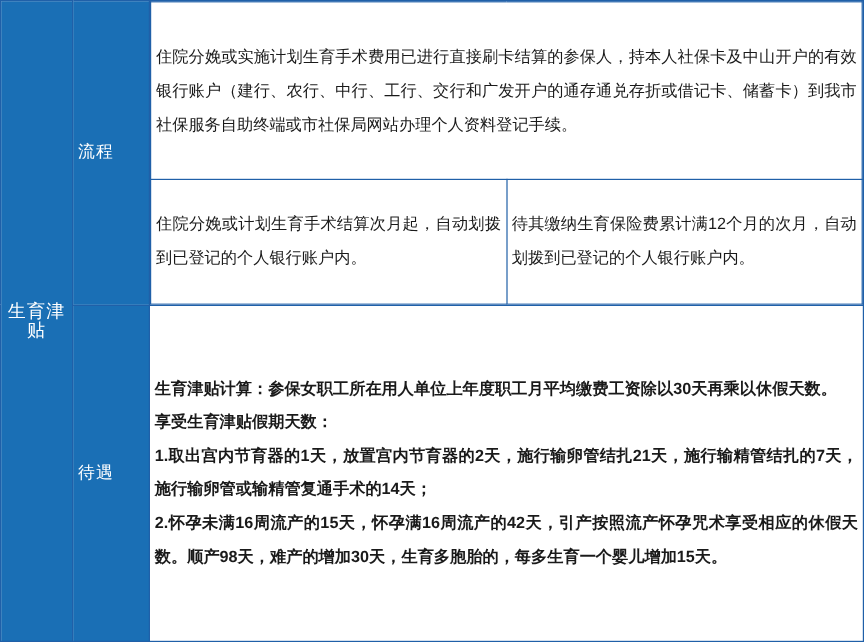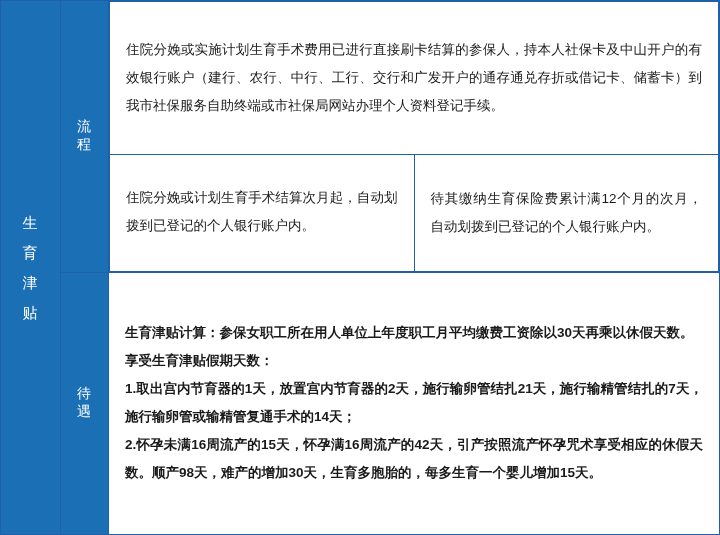--- a/index.html
+++ b/index.html
@@ -18,43 +18,42 @@
   }
   table.info-table {
     border-collapse: collapse;
     width: 720px;
     height: 535px;
     table-layout: fixed;
   }
   table.info-table td {
     border: 1px solid #2060a8;
     vertical-align: middle;
-    padding: 16px;
+    padding: 4px;
   }
   
   td.cat-cell {
     width: 60px;
     background: #1a6fb5;
     color: #ffffff;
     text-align: center;
     vertical-align: middle;
     font-size: 15px;
-    line-height: 30px;
+    line-height: 16px;
     letter-spacing: 1px;
   }
   td.cat-cell .vtext {
     display: block;
     width: 100%;
   }
   
   td.sub-cell {
-    width: 48px;
+    width: 64px;
     background: #1a6fb5;
     color: #ffffff;
-    text-align: center;
     vertical-align: middle;
     font-size: 14px;
     letter-spacing: 1px;
   }
   
   td.content-cell {
     background: #ffffff;
     color: #1a1a1a;
     font-size: 13.5px;
     line-height: 28px;
@@ -73,21 +72,20 @@
   }
   .inner-table td {
     border: none;
   }
   .flow-top {
     border-bottom: 1px solid #2060a8 !important;
   }
   .flow-left {
     border-right: 1px solid #2060a8 !important;
     width: 58%;
-    font-family: Liberation Mono, monospace;
   }
   .benefit-block p {
     margin: 0;
     font-weight: bold;
   }
 </style>
 </head>
 <body>
 
 <div id="page">

